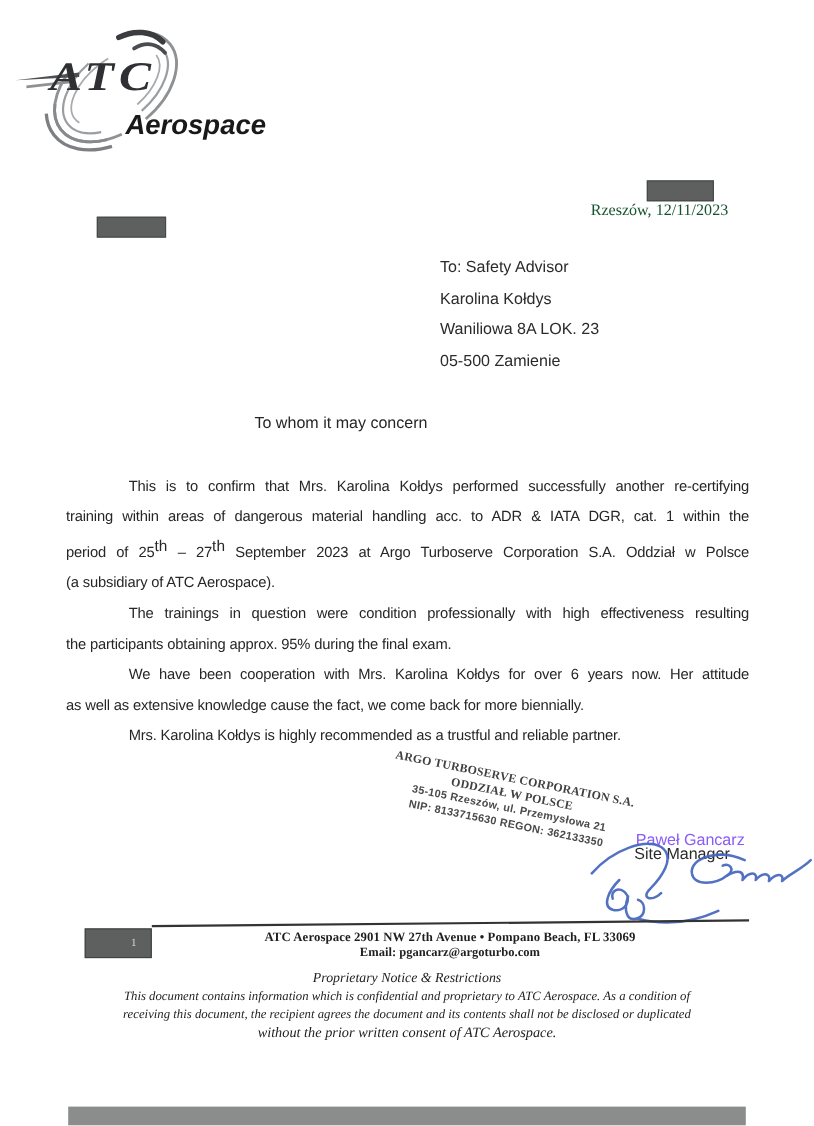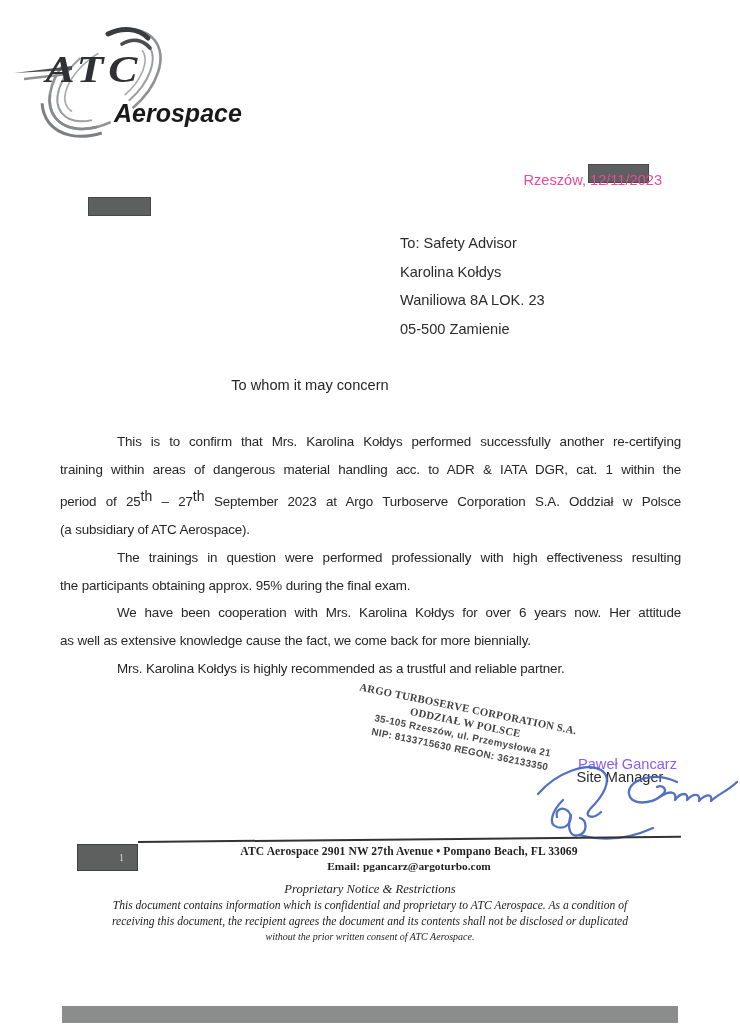--- a/index.html
+++ b/index.html
@@ -11,22 +11,22 @@
   }
   
   .logo { position:absolute; left:10px; top:22px; width:255px; height:120px; }
   
   .redact { position:absolute; background:#5d605f; border:1px solid #454847; }
   .redact-a { left:588px; top:164px; width:61px; height:19px; }
   .redact-b { left:88px;  top:197px; width:63px; height:19px; }
   .bottom-bar { position:absolute; left:62px; top:1006px; width:616px; height:17px;
     background:#8a8d8c; border:none; }
   
-  .dateline { position:absolute; left:400px; top:172px; width:262px;
-    text-align:right; font-size:14.6px; color:#ec4899; }
+  .dateline { position:absolute; left:400px; top:183px; width:262px;
+    text-align:right; font-size:14.6px; color:#14532d;font-family:Liberation Serif, serif; }
   .recipient { position:absolute; left:400px; top:229px; width:267px;
     text-align:left; font-size:14.6px; line-height:28.6px; color:#2b2b2b; }
   
   .salutation { position:absolute; left:0; top:377px; width:620px;
     text-align:center; font-size:14.6px; color:#262626; }
   .body-block { position:absolute; left:60px; top:428px; width:621px;
     font-size:13.4px; letter-spacing:-0.15px; line-height:27.7px; color:#262626; }
   .body-line { white-space:normal; }
   .body-line.j { text-align:justify; text-align-last:justify; text-justify:inter-word; }
   .body-line.ind { padding-left:57px; }
@@ -53,21 +53,21 @@
     font-family:"Liberation Serif", serif; font-size:10px; color:#ddd6c4; }
   .footer-center { position:absolute; left:138px; width:542px; text-align:center;
     font-family:"Liberation Serif", serif; color:#1f1f1f; white-space:nowrap; }
   .footer-company { top:845px; font-size:11.6px; font-weight:bold; letter-spacing:0.1px; }
   .footer-email { top:860px; font-size:11.4px; font-weight:bold; }
   .notice { position:absolute; left:20px; width:700px; text-align:center;
     font-family:"Liberation Serif", serif; font-style:italic; color:#1c1c1c; white-space:nowrap; }
   .notice-title { top:882px; font-size:12.6px; }
   .notice-line1 { top:899px; font-size:11.6px;font-family:Liberation Serif, serif; }
   .notice-line2 { top:915px; font-size:11.6px; }
-  .notice-line3 { top:931px; font-size:10px; }
+  .notice-line3 { top:931px; font-size:13px; }
 </style>
 </head>
 <body>
 
 <div class="page">
 
   <svg class="logo" viewBox="0 0 255 120" aria-hidden="true">
 
     <g transform="rotate(-38 95 57)">
       <ellipse cx="95" cy="57" rx="63" ry="40" fill="none" stroke="#8f9193" stroke-width="2.6" stroke-dasharray="78 26 118 62"></ellipse>
@@ -102,21 +102,21 @@
       <div class="recipient-line">05-500 Zamienie</div>
     </div>
 
   <div class="salutation">To whom it may concern</div>
 
   <div class="body-block">
       <div class="body-line j ind">This is to confirm that Mrs. Karolina Kołdys performed successfully another re-certifying</div>
       <div class="body-line j">training within areas of dangerous material handling acc. to ADR &amp; IATA DGR, cat. 1 within the</div>
       <div class="body-line j">period of 25<sup>th</sup> – 27<sup>th</sup> September 2023 at Argo Turboserve Corporation S.A. Oddział w Polsce</div>
       <div class="body-line">(a subsidiary of ATC Aerospace).</div>
-      <div class="body-line j ind">The trainings in question were performed professionally with high effectiveness resulting</div>
+      <div class="body-line j ind">The trainings in question were condition professionally with high effectiveness resulting</div>
       <div class="body-line">the participants obtaining approx. 95% during the final exam.</div>
       <div class="body-line j ind">We have been cooperation with Mrs. Karolina Kołdys for over 6 years now. Her attitude</div>
       <div class="body-line">as well as extensive knowledge cause the fact, we come back for more biennially.</div>
       <div class="body-line ind">Mrs. Karolina Kołdys is highly recommended as a trustful and reliable partner.</div>
     </div>
 
   <div class="stamp">
       <div class="stamp-line stamp-serif">ARGO TURBOSERVE CORPORATION S.A.</div>
       <div class="stamp-line stamp-serif">ODDZIAŁ W POLSCE</div>
       <div class="stamp-line stamp-sans">35-105 Rzeszów, ul. Przemysłowa 21</div>

